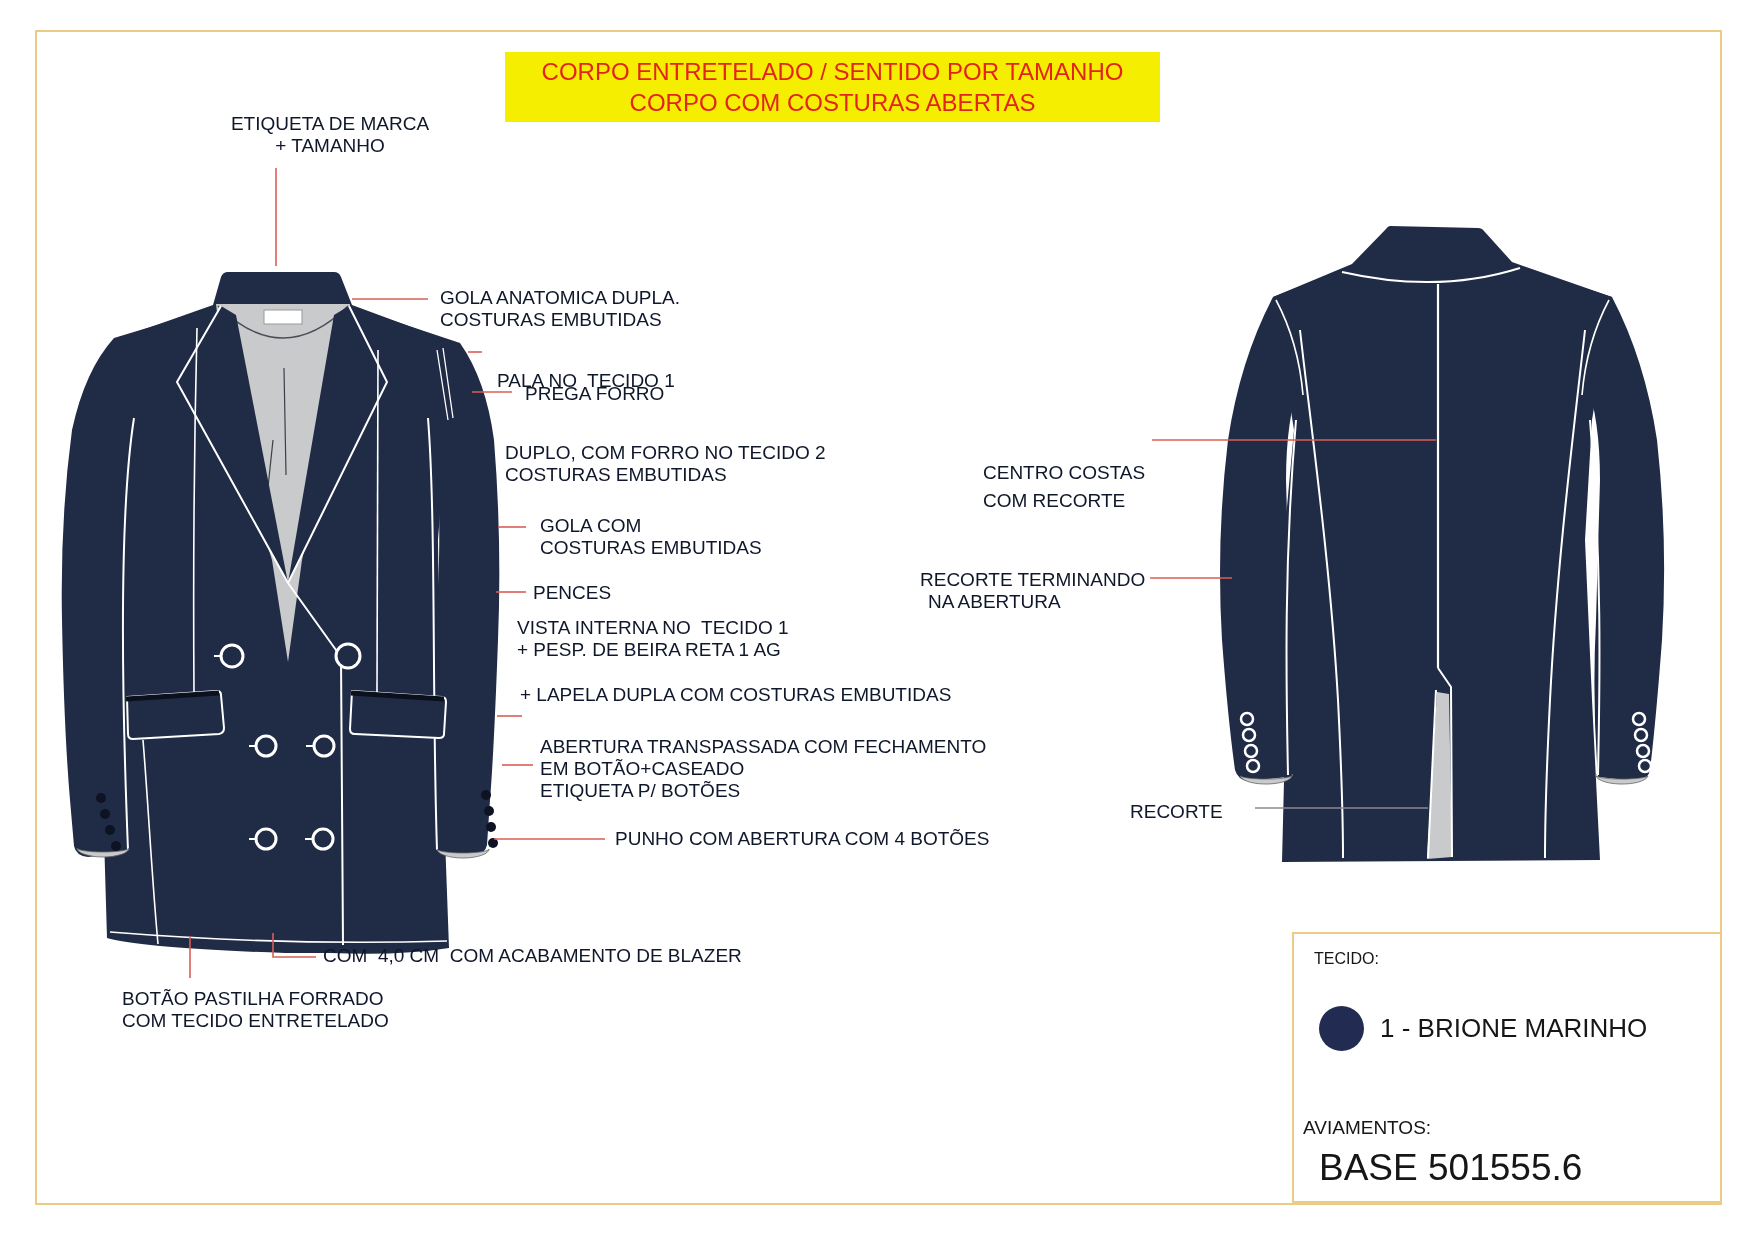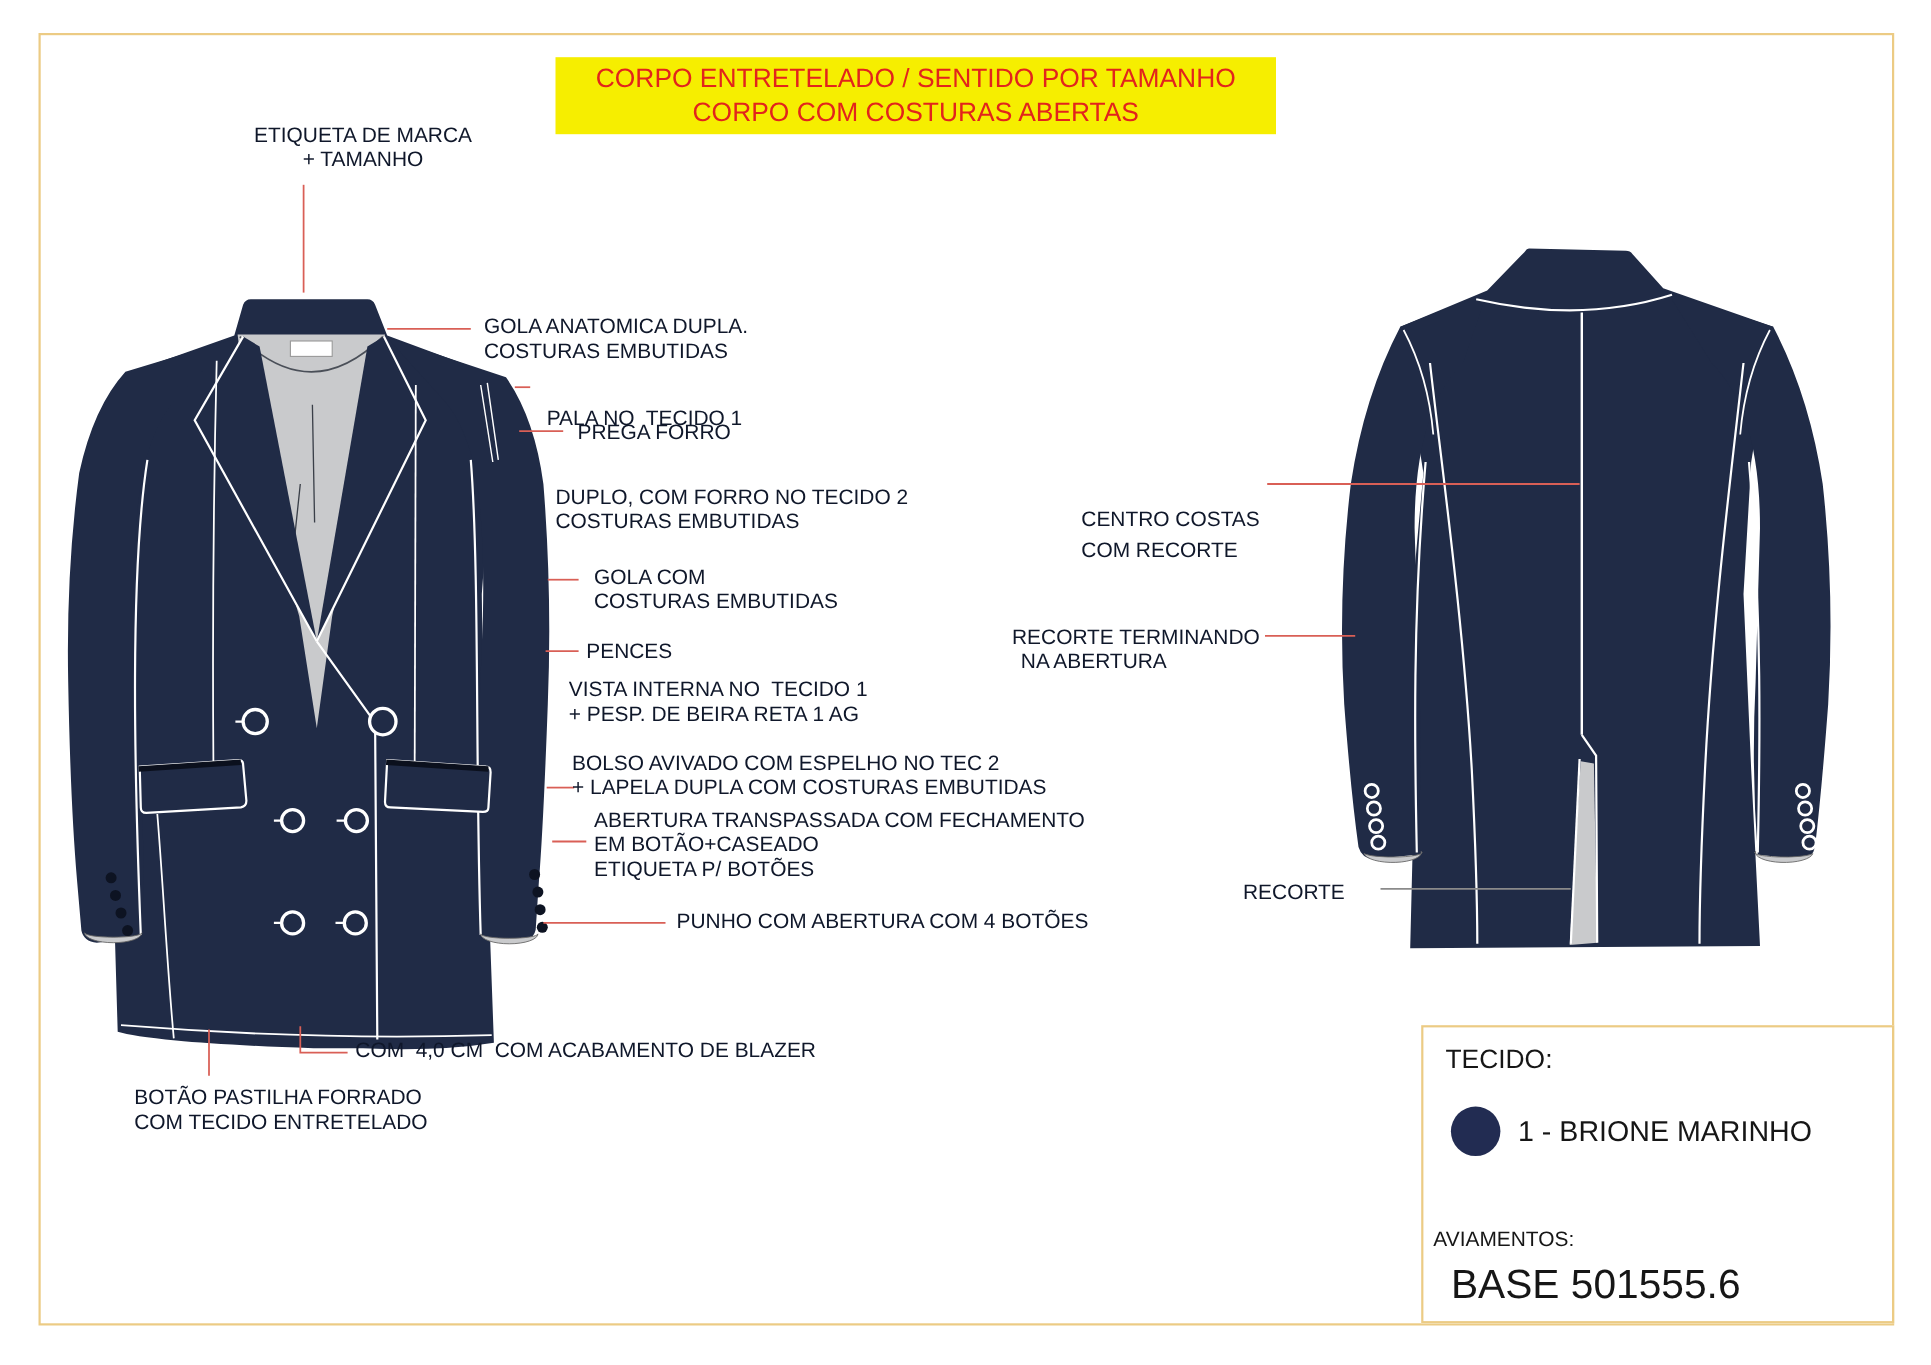--- a/index.html
+++ b/index.html
@@ -26,21 +26,21 @@
   .c-abertura{left:540px;top:736px;}
   .c-punho{left:615px;top:828px;}
   .c-barra{left:323px;top:945px;}
   .c-botao{left:122px;top:988px;}
   .c-centro{left:983px;top:427px;line-height:28px;margin-top:32px;}
   .c-recorte-term{left:920px;top:569px;}
   .c-recorte-term .ln2{padding-left:8px;}
   .c-recorte{left:1130px;top:801px;}
   .legend-box{position:absolute;left:1292px;top:932px;width:426px;height:267px;
        border:2px solid #eccb84;background:#fff;}
-  .legend-tecido{position:absolute;left:20px;top:16px;font-size:24px;}
+  .legend-tecido{position:absolute;left:20px;top:16px;font-size:16px;}
   .fabric-row{position:absolute;display:flex;align-items:center;}
   .fabric-row-1{left:25px;top:72px;}
   .fabric-row-2{left:23px;top:125px;}
   .swatch{width:45px;height:45px;border-radius:50%;background:#222c52;flex:0 0 auto;}
   .fabric-label-1{margin-left:16px;font-size:26px;}
   .fabric-label-2{margin-left:22px;font-size:21px;}
   .legend-aviamentos{position:absolute;left:9px;top:183px;font-size:19px;}
   .legend-base{position:absolute;left:25px;top:213px;font-size:37px;}
 </style>
 </head>
@@ -196,21 +196,20 @@
   <span class="ln">COSTURAS EMBUTIDAS</span>
 </div>
 <div class="callout c-pences">
   <span class="ln">PENCES</span>
 </div>
 <div class="callout c-vista">
   <span class="ln">VISTA INTERNA NO  TECIDO 1</span>
   <span class="ln">+ PESP. DE BEIRA RETA 1 AG</span>
 </div>
 <div class="callout c-bolso">
-  <span class="ln">BOLSO AVIVADO COM ESPELHO NO TEC 2</span>
   <span class="ln">+ LAPELA DUPLA COM COSTURAS EMBUTIDAS</span>
 </div>
 <div class="callout c-abertura">
   <span class="ln">ABERTURA TRANSPASSADA COM FECHAMENTO</span>
   <span class="ln">EM BOTÃO+CASEADO</span>
   <span class="ln">ETIQUETA P/ BOTÕES</span>
 </div>
 <div class="callout c-punho">
   <span class="ln">PUNHO COM ABERTURA COM 4 BOTÕES</span>
 </div>

